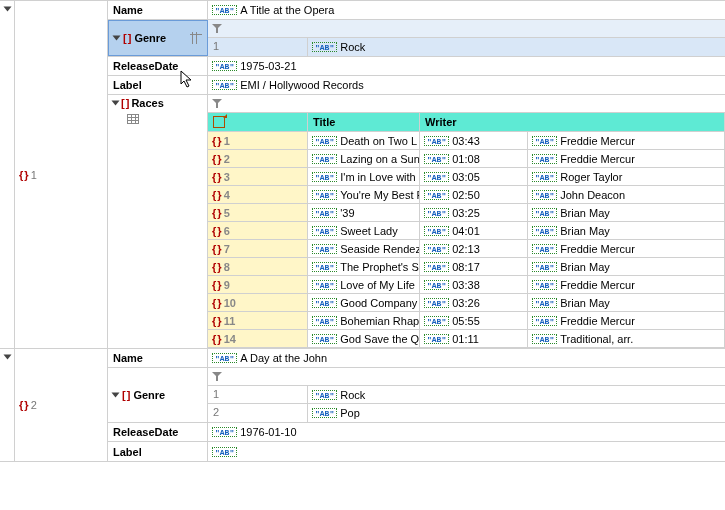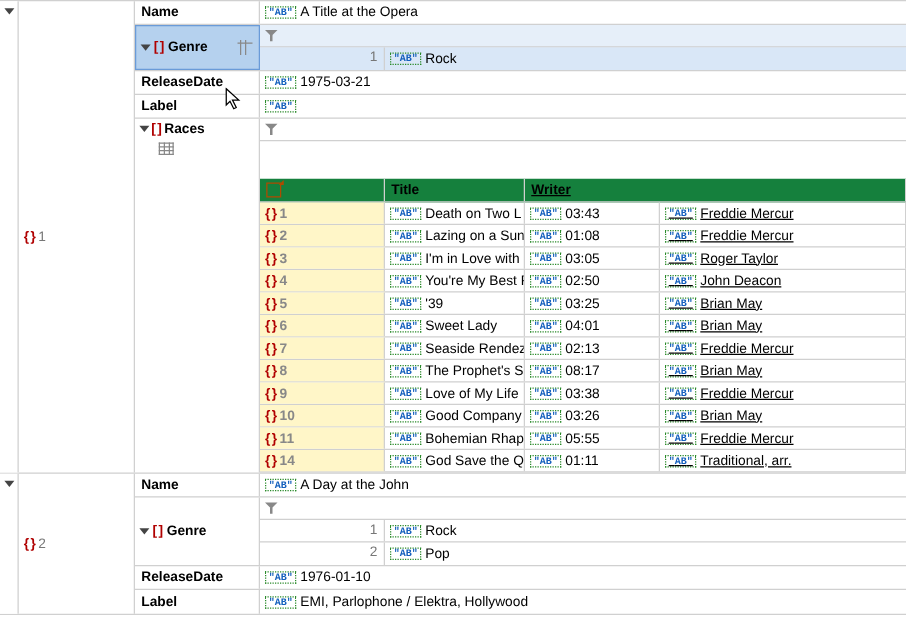--- a/index.html
+++ b/index.html
@@ -43,21 +43,21 @@
       linear-gradient(#888,#888) 0 0/100% 1px no-repeat,
       linear-gradient(#888,#888) 0 3px/100% 1px no-repeat,
       linear-gradient(#888,#888) 0 6px/100% 1px no-repeat,
       linear-gradient(#888,#888) 0 9px/100% 1px no-repeat,
       linear-gradient(#888,#888) 0 0/1px 100% no-repeat,
       linear-gradient(#888,#888) 4px 0/1px 100% no-repeat,
       linear-gradient(#888,#888) 8px 0/1px 100% no-repeat,
       linear-gradient(#888,#888) 11px 0/1px 100% no-repeat;
     margin-top: 3px;
   }
-  .itembody { flex: 1; display: flex; flex-direction: column; text-align: right; }
+  .itembody { flex: 1; display: flex; flex-direction: column; }
   .proprow {
     display: flex; align-items: stretch; min-height: 19px;
     border-bottom: 1px solid #d0d0d0;
   }
   .proprow:last-child { border-bottom: none; }
   .proplabel { width: 100px; flex: 0 0 100px; font-weight: bold; border-right:1px solid #d0d0d0; display:flex; align-items:center; padding:2px 5px; gap:4px;}
   .proplabel .tri { margin: 0; }
   .proplabel.sel { background: #b5d1ee; border: 1px solid #6a9bd8; }
   .propval { flex: 1; display:flex; align-items:center; padding:2px 4px; gap:3px; overflow:hidden; white-space:nowrap; }
   .ab {
@@ -80,26 +80,26 @@
   }
   .subbody { flex:1; display:flex; flex-direction:column; }
   .hdrbar { display:flex; align-items:center; min-height:18px; border-bottom:1px solid #d0d0d0; padding:2px 4px;}
   .listrow { display:flex; min-height:18px; border-bottom:1px solid #d0d0d0; }
   .listrow:last-child { border-bottom:none; }
   .listidxcol { width:100px; flex:0 0 100px; border-right:1px solid #d0d0d0; padding:2px 5px; color:#777;}
   .listvalcol { flex:1; padding:2px 4px; display:flex; align-items:center; gap:3px;}
   .sel-row .listidxcol, .sel-row .listvalcol { background:#d9e7f7; }
   
   .tracks-body { flex:1; display:flex; flex-direction:column; }
-  .thdr { display:flex; background:#15803d; border-bottom:1px solid #d0d0d0; min-height:19px;margin-top:30px; }
+  .thdr { display:flex; background:#5eead4; border-bottom:1px solid #d0d0d0; min-height:19px; }
   .thdr .cell { border-right:1px solid #d0d0d0; padding:3px 5px; font-weight:bold; display:flex; align-items:center; gap:3px;}
   .c-idx { width:100px; flex:0 0 100px; }
   .c-title { width:112px; flex:0 0 112px; }
   .c-dur { width:108px; flex:0 0 108px; }
-  .c-wri { flex:1;text-decoration:underline; }
+  .c-wri { flex:1; }
   .ticon {
     width:12px; height:12px; position:relative; display:inline-block;
     border:1px solid #b04a00;
   }
   .ticon::after { content:''; position:absolute; right:-3px; top:-3px;
     border-left:4px solid transparent; border-bottom:4px solid #b04a00;}
   .trow { display:flex; min-height:18px; border-bottom:1px solid #d0d0d0; }
   .trow .cell { border-right:1px solid #d0d0d0; padding:2px 4px; display:flex; align-items:center; gap:3px; overflow:hidden; white-space:nowrap;}
   .trow .c-idx { background:#fff6c8; }
   .trow .c-idx .idx { color:#888; font-weight:bold;}
@@ -173,20 +173,21 @@
           <span>1975-03-21</span>
         </div>
       </div>
 
       <div class="proprow">
         <div class="proplabel">
             <span>Label</span>
           </div>
         <div class="propval">
           <span class="ab">AB</span>
+          <span>EMI / Hollywood Records</span>
         </div>
       </div>
 
       <div class="proprow" style="align-items:stretch;">
         <div class="proplabel" style="flex-direction:column; align-items:flex-start; gap:2px;">
           <div style="display:flex; gap:3px; align-items:center;">
             <span class="tri"></span>
             <span class="brackets">[&nbsp;]</span>
             <span style="font-weight:bold">Races</span>
           </div>
@@ -379,21 +380,20 @@
           <span>1976-01-10</span>
         </div>
       </div>
 
       <div class="proprow">
         <div class="proplabel">
             <span>Label</span>
           </div>
         <div class="propval">
           <span class="ab">AB</span>
-          <span>EMI, Parlophone / Elektra, Hollywood</span>
         </div>
       </div>
 
     </div>
   </div>
 
 </div>
 
 <div style="position:absolute; left:20px; top:20px;"><span class="gridicon"></span></div>
 

